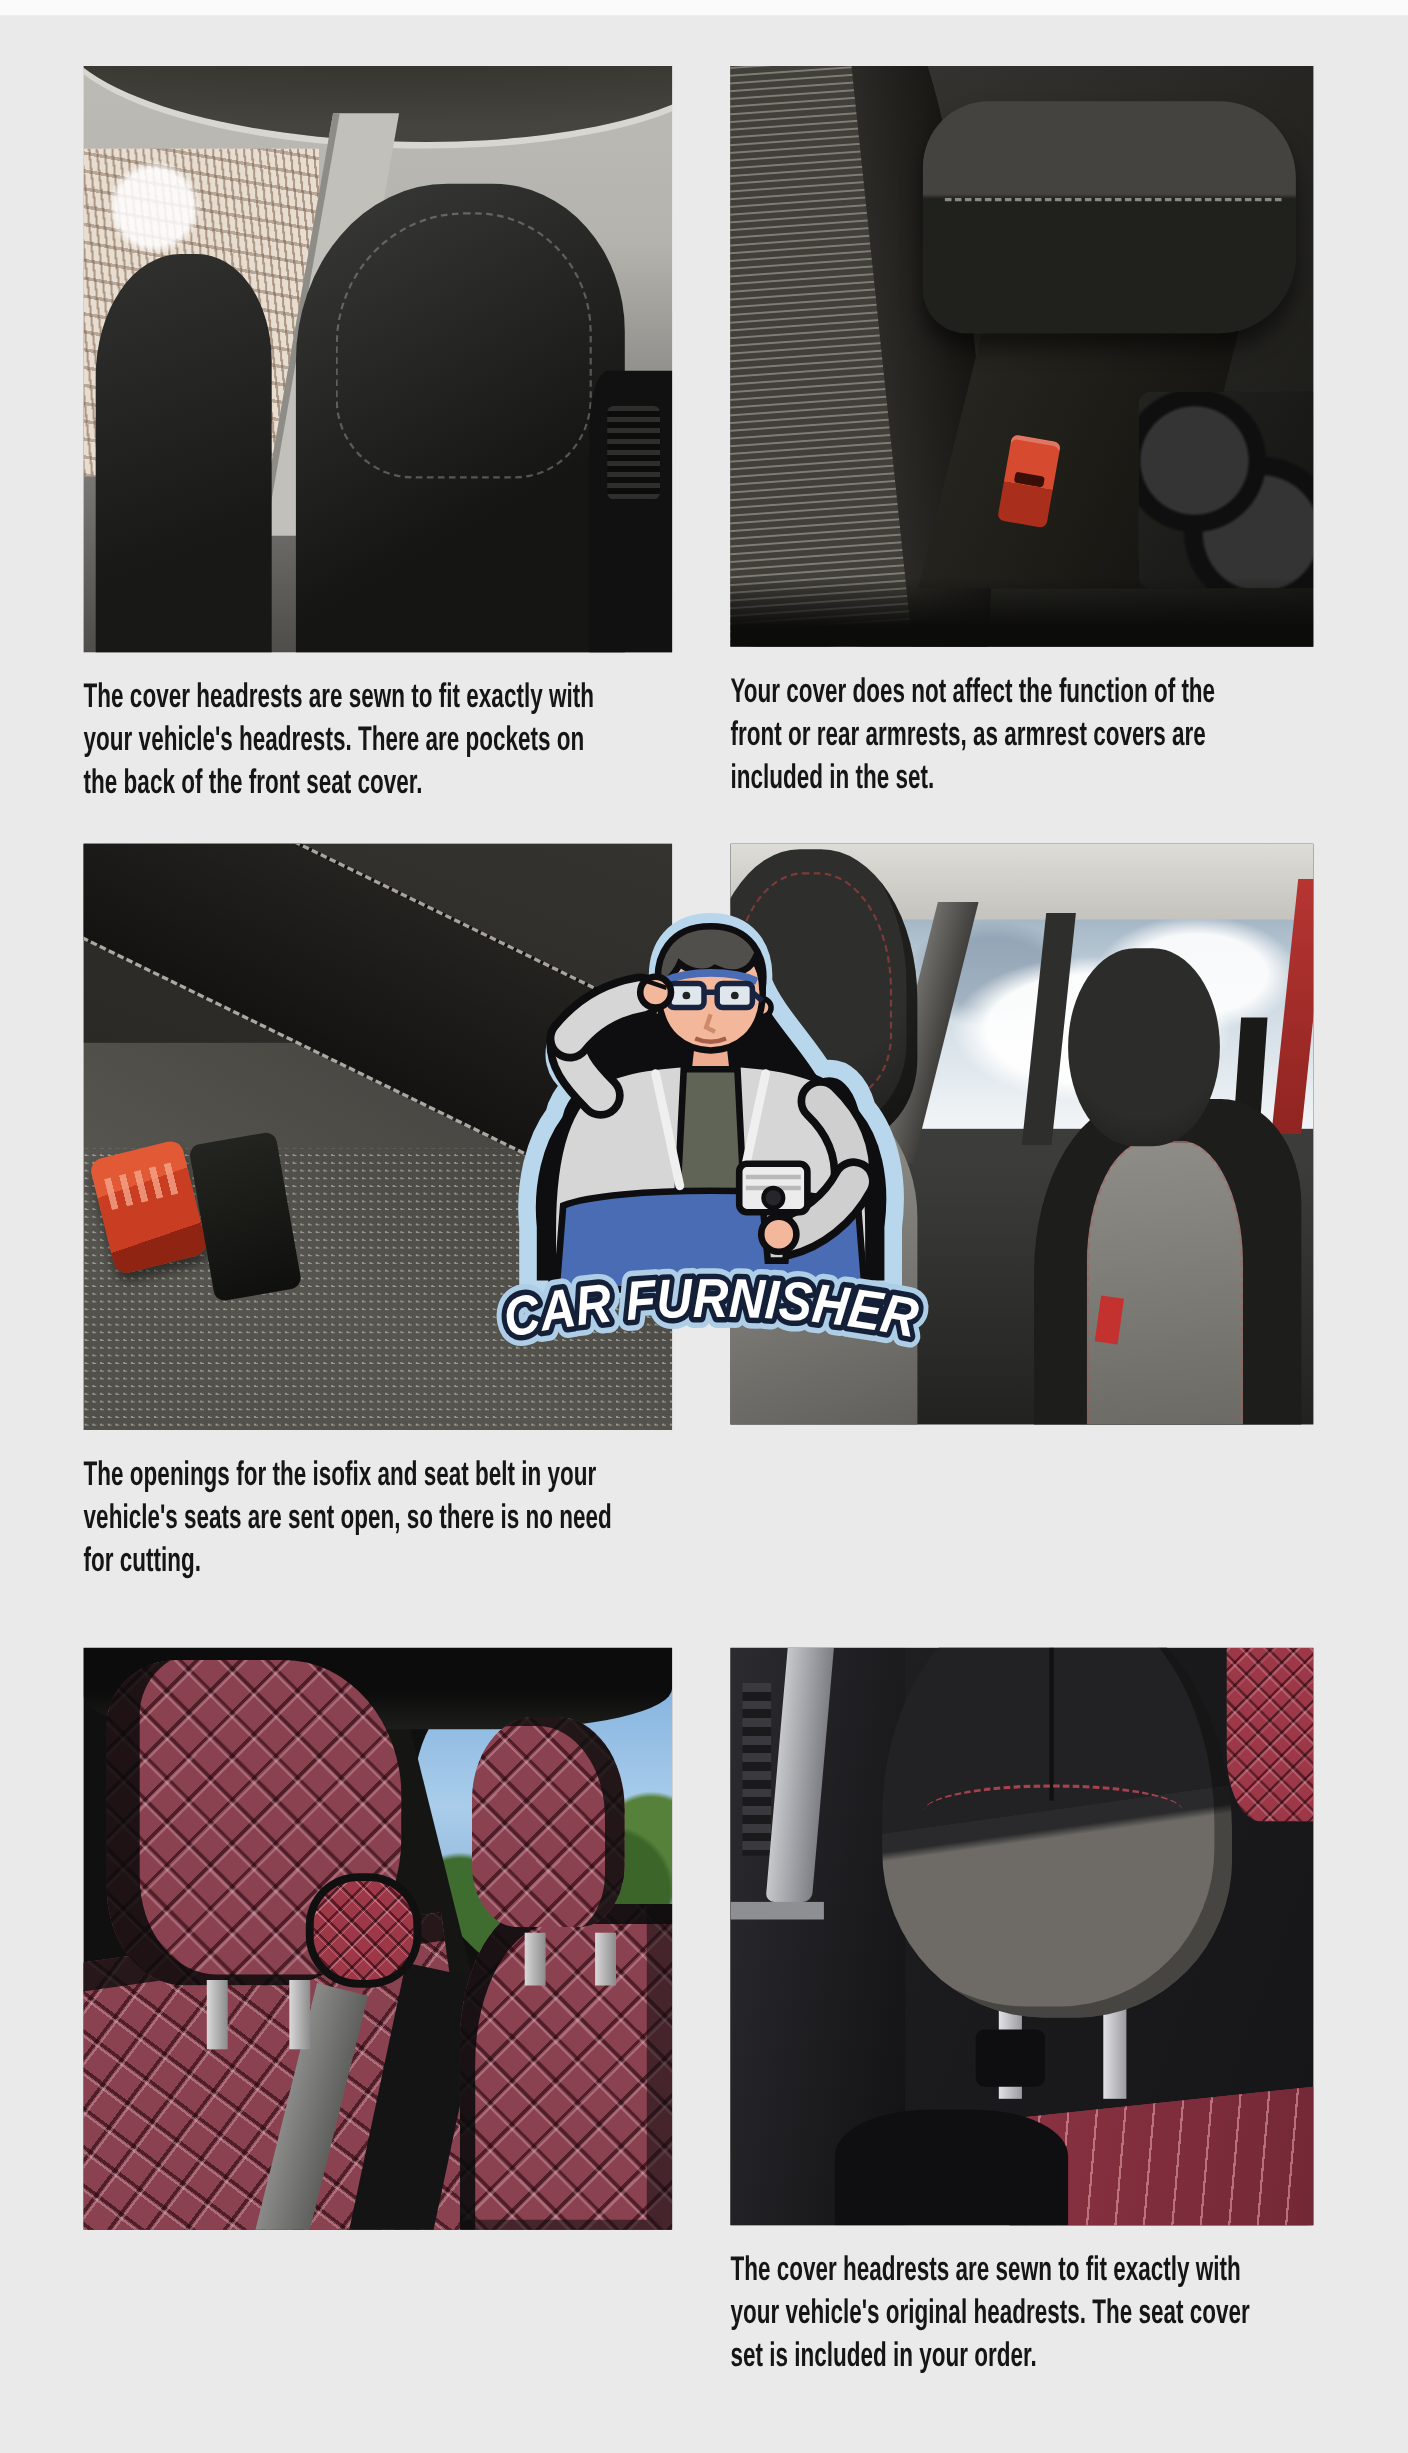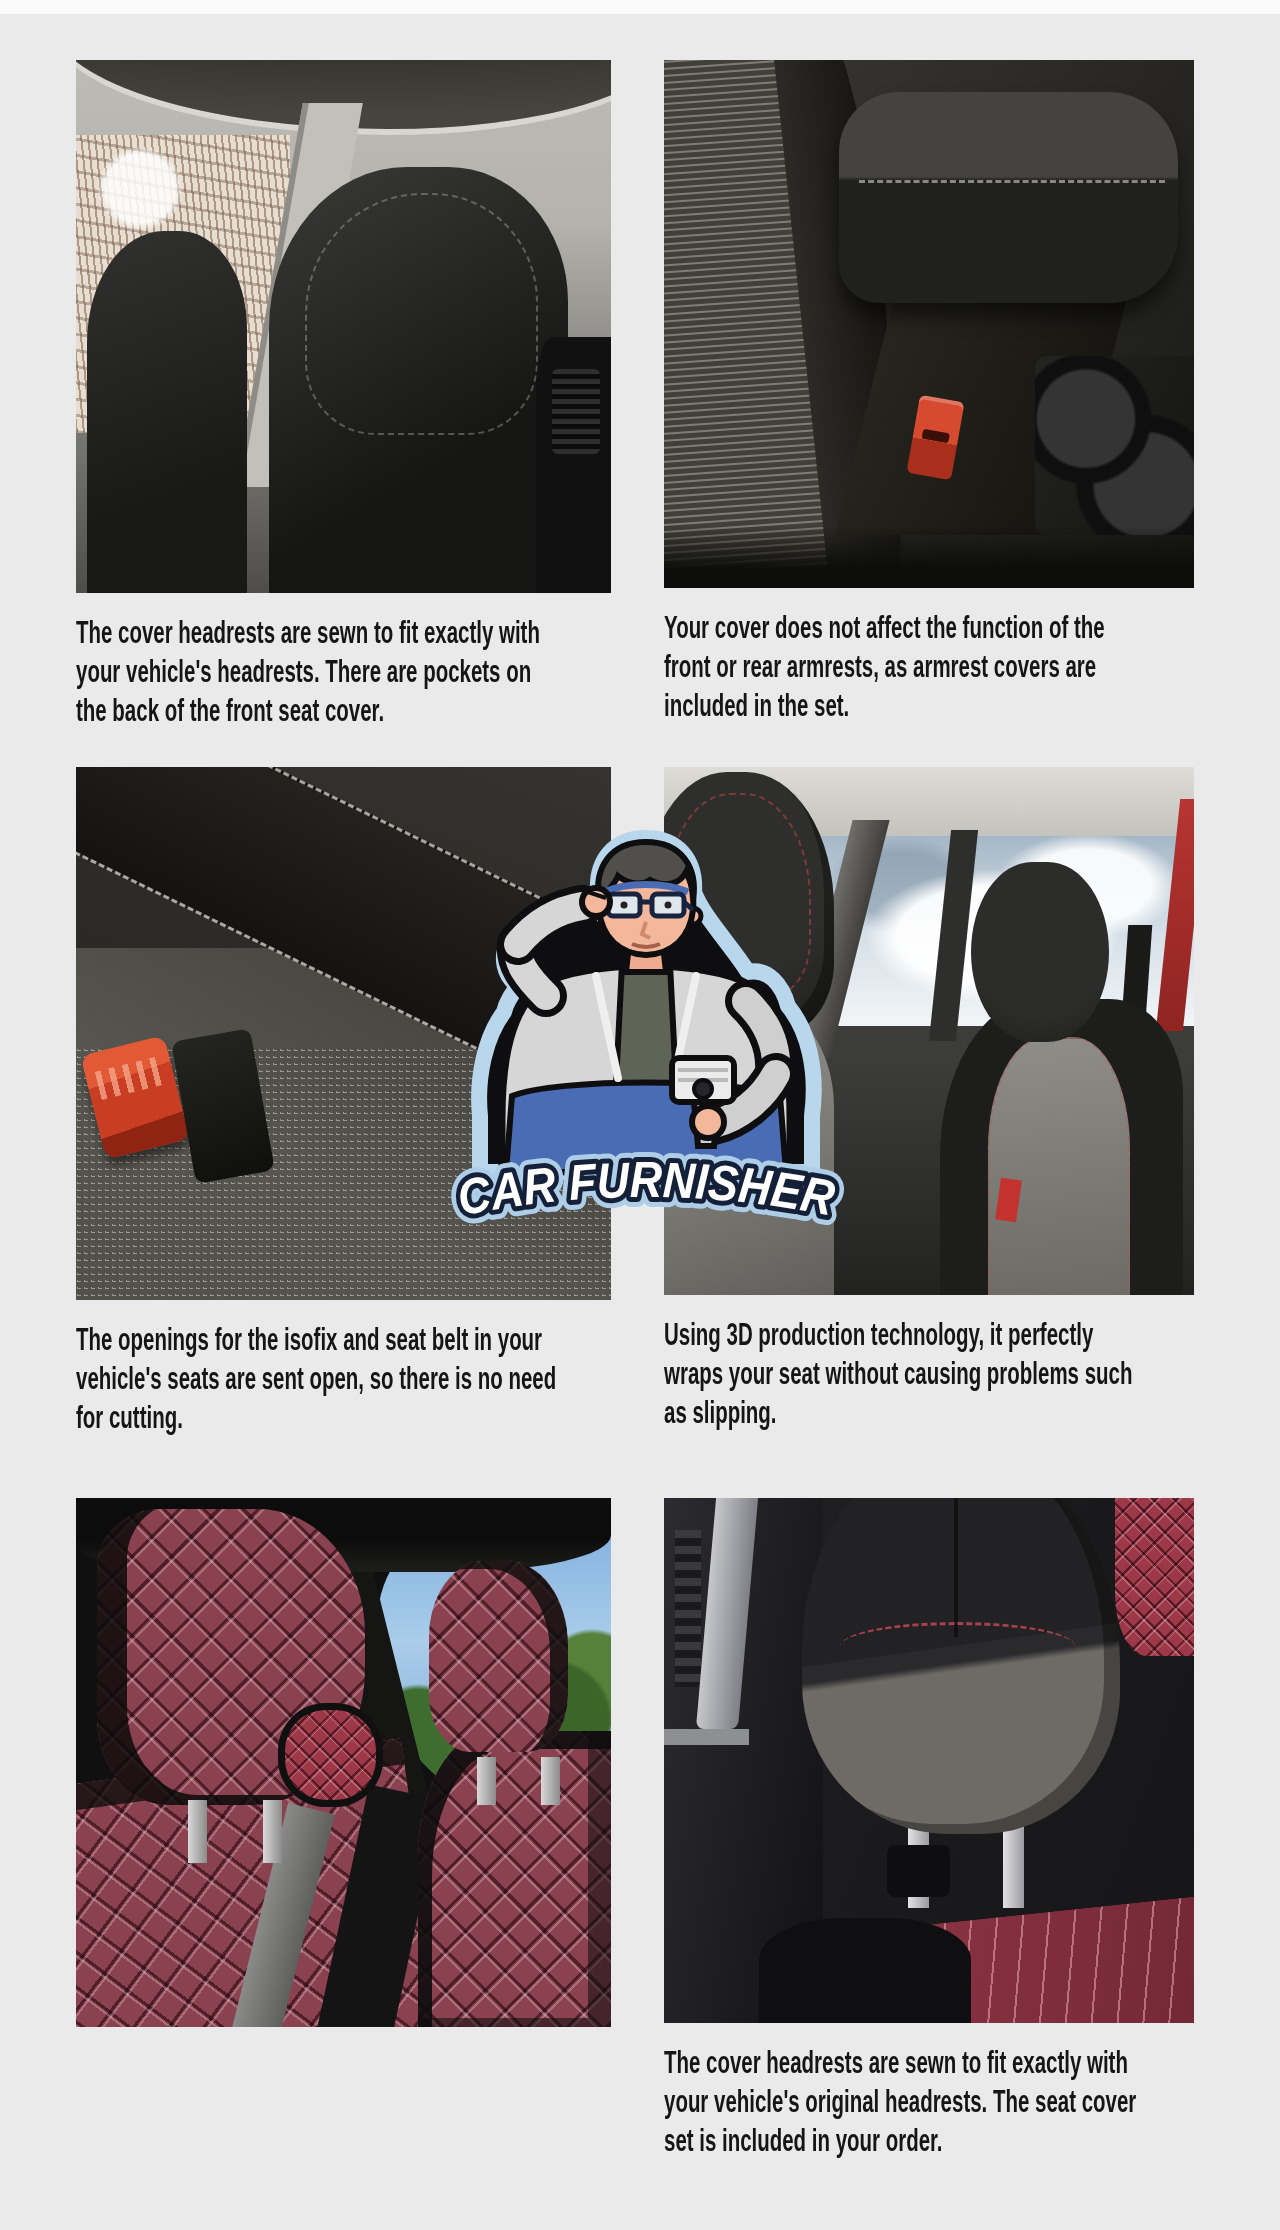--- a/index.html
+++ b/index.html
@@ -199,25 +199,20 @@
       <div class="a t4-pillar"></div>
       <div class="a t4-midpillar"></div>
       <div class="a t4-redcar"></div>
       <div class="a t4-belt"></div>
       <div class="a t4-back-left suede"></div>
       <div class="a t4-hr-left"></div>
       <div class="a t4-back-right"></div>
       <div class="a t4-hr-right"></div>
       <div class="a t4-redtag"></div>
     </div>
-    <figcaption class="cap">
-      <div class="line">Using 3D production technology, it perfectly</div>
-      <div class="line">wraps your seat without causing problems such</div>
-      <div class="line">as slipping.</div>
-    </figcaption>
   </figure>
 
   <figure class="cell c4">
     <div class="photo t5">
       <div class="a t5-window"></div>
       <div class="a t5-pillar"></div>
       <div class="a t5-roof"></div>
       <div class="a t5-front quilt"></div>
       <div class="a t5-belt"></div>
       <div class="a t5-bolster"></div>

